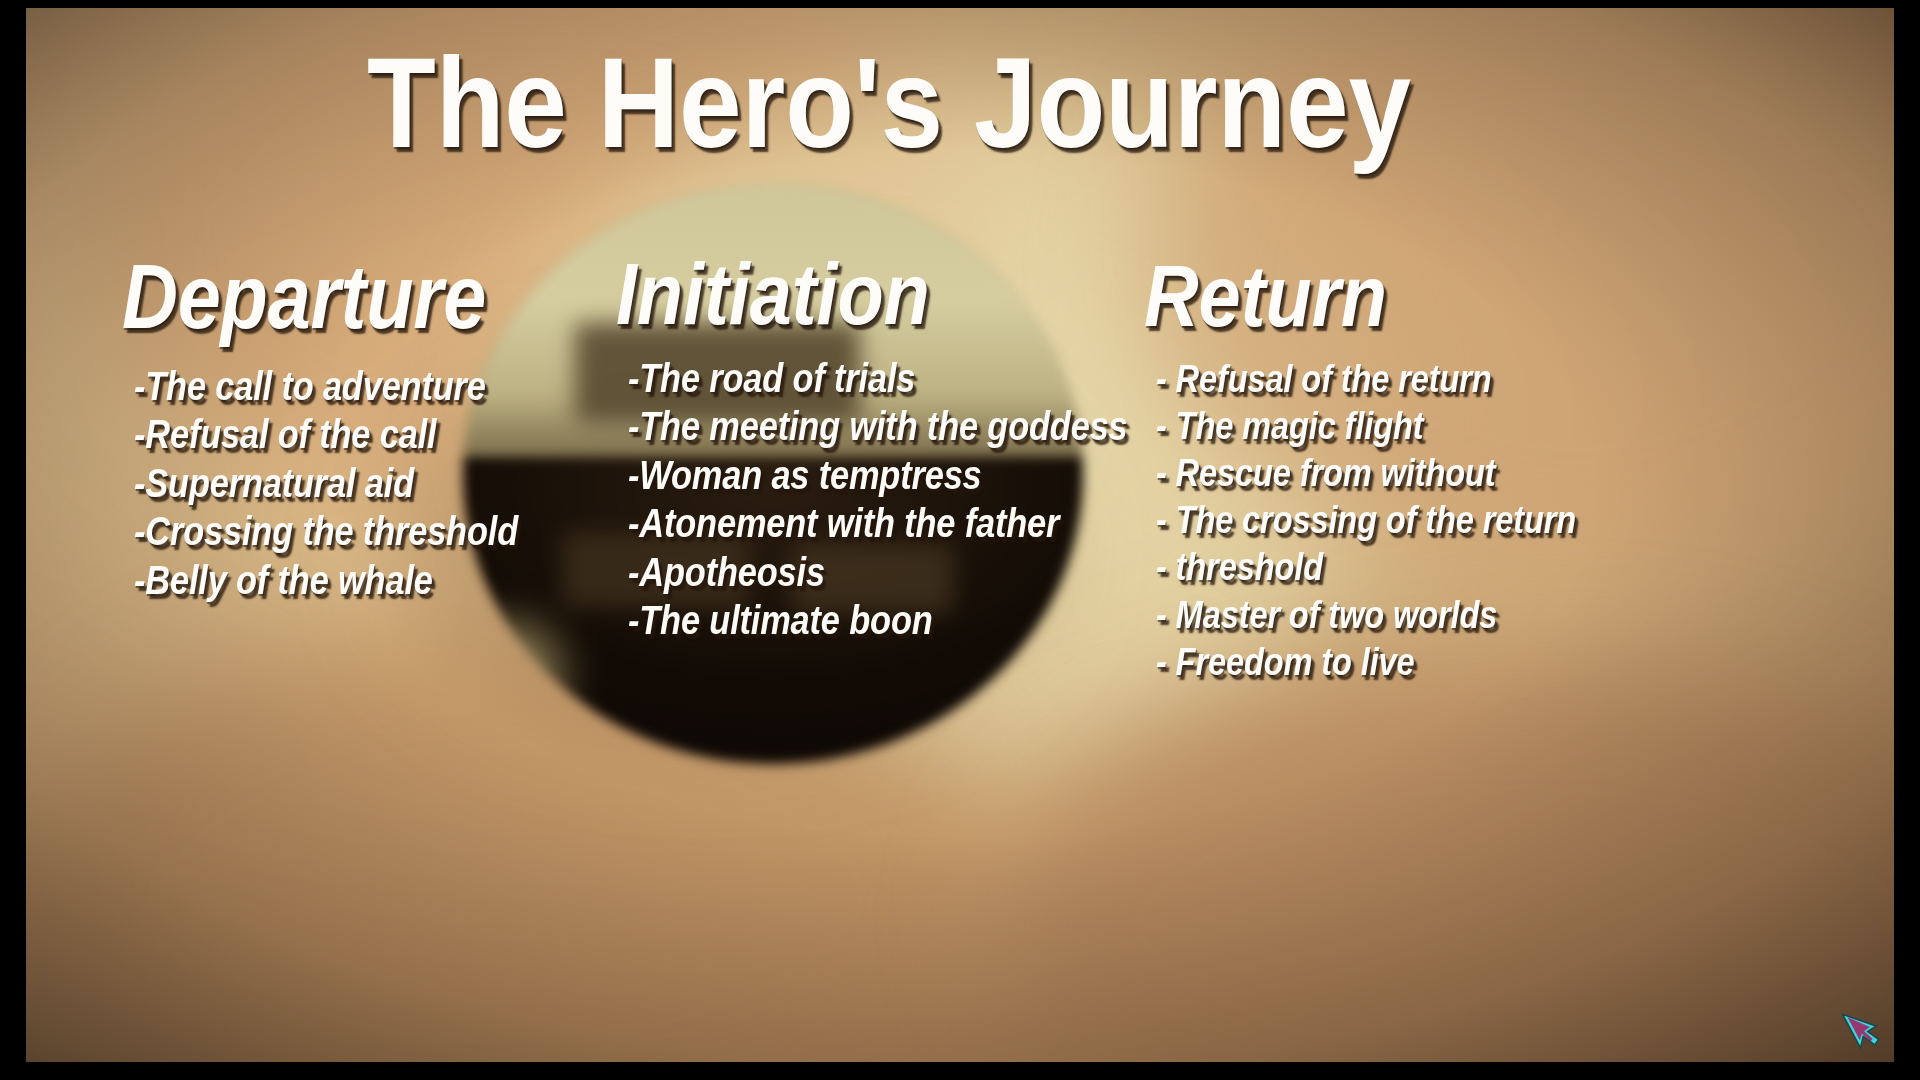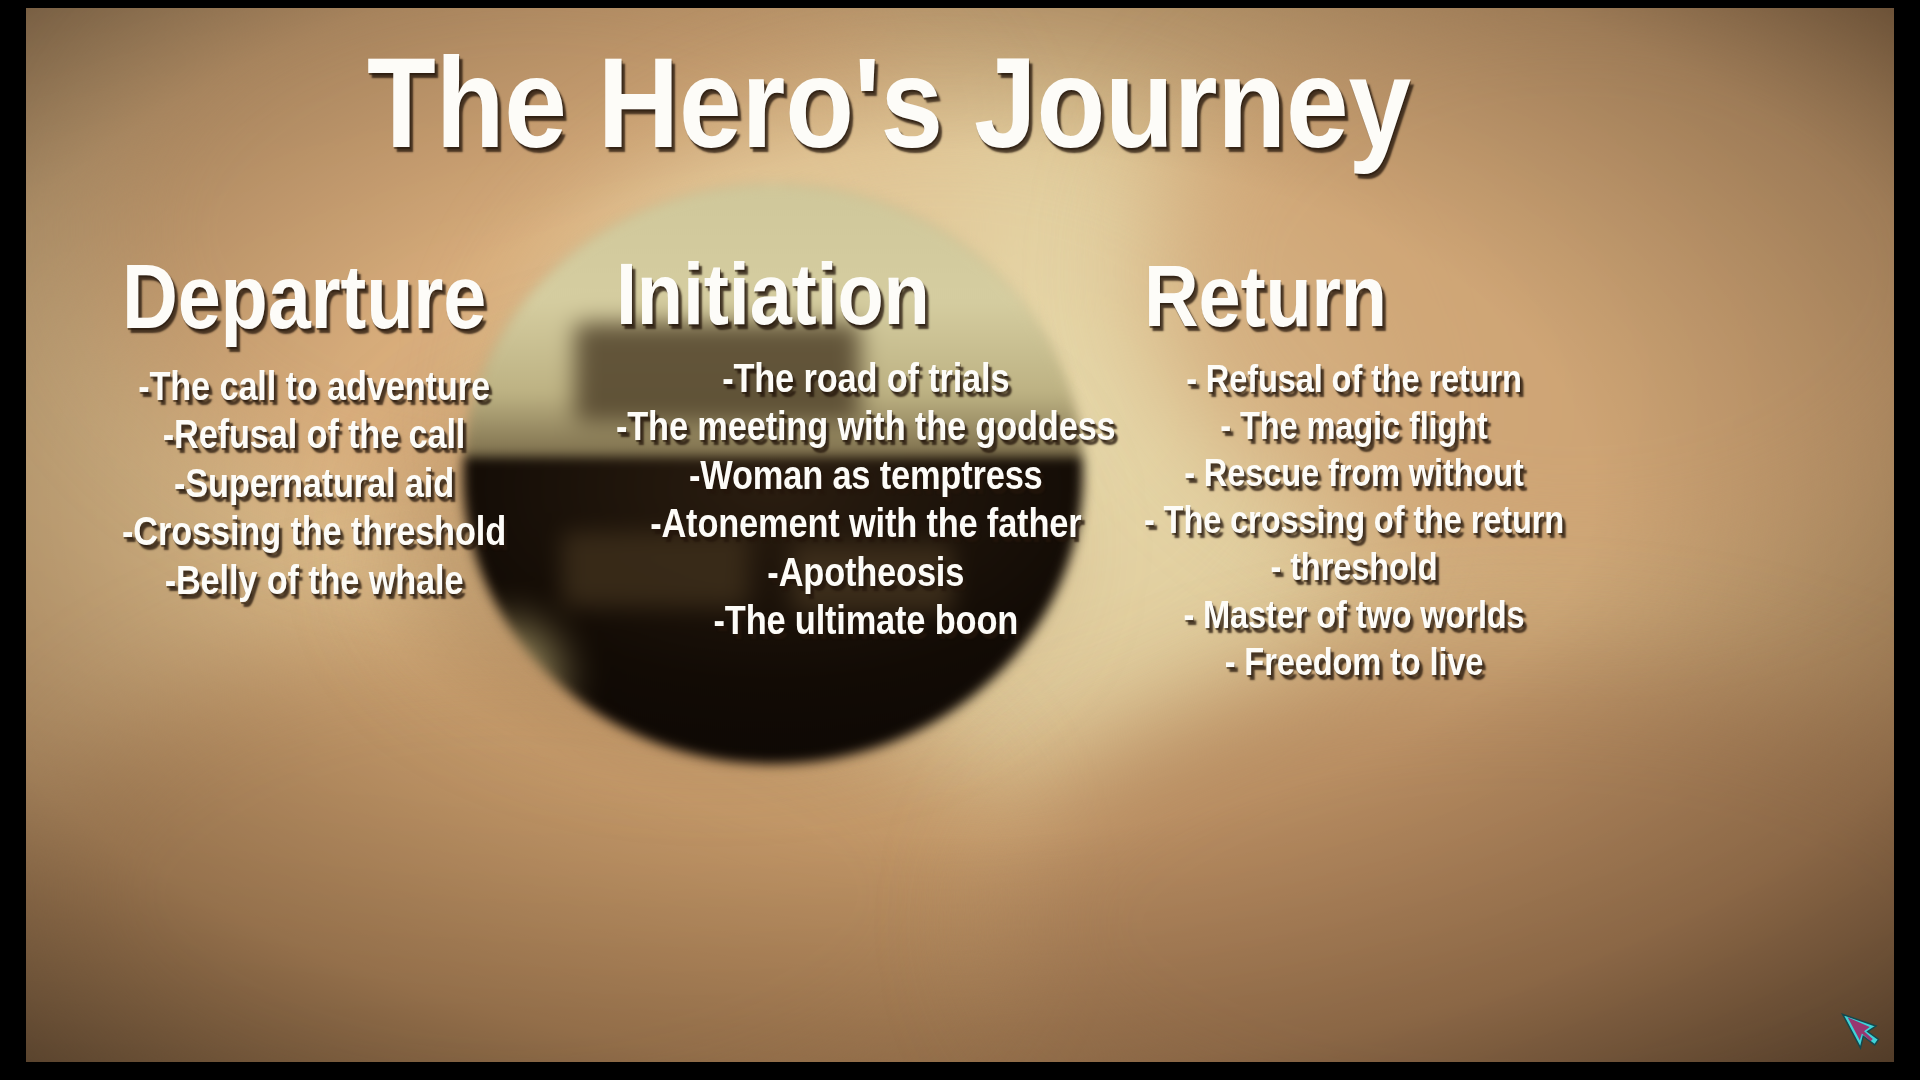--- a/index.html
+++ b/index.html
@@ -65,23 +65,23 @@
     text-shadow:4px 5px 2px rgba(36,22,12,.78), 1px 2px 1px rgba(40,26,14,.6);
     white-space:nowrap;
     font-family:"Liberation Sans Narrow","Liberation Sans","DejaVu Sans Condensed","DejaVu Sans",sans-serif;
     transform:scaleX(.86);
     transform-origin:left center;
   }
 
   #title{position:absolute;left:0;top:28px;width:1868px;text-align:center;}
   #title .ttl{display:inline-block;font-size:128px;line-height:1.04;transform:scaleX(.88);}
 
-  .col{position:absolute;top:0;}
+  .col{position:absolute;top:0;font-style:italic;}
   .col-head{font-size:86px;line-height:1;margin:0;}
-  .list{margin:0;padding:0;list-style:none;text-align:center;}
+  .list{margin:12px;padding:0;list-style:none;}
   .li{font-size:39px;line-height:1.215;}
 
   
   #col-departure{left:96px;top:244px;}
   #col-departure .col-head{font-size:90px;}
   #col-departure .list{margin-top:20px;}
   #col-departure .li{font-size:40px;line-height:1.21;}
 
   #col-initiation{left:590px;top:242px;}
   #col-initiation .col-head{font-size:88px;}

